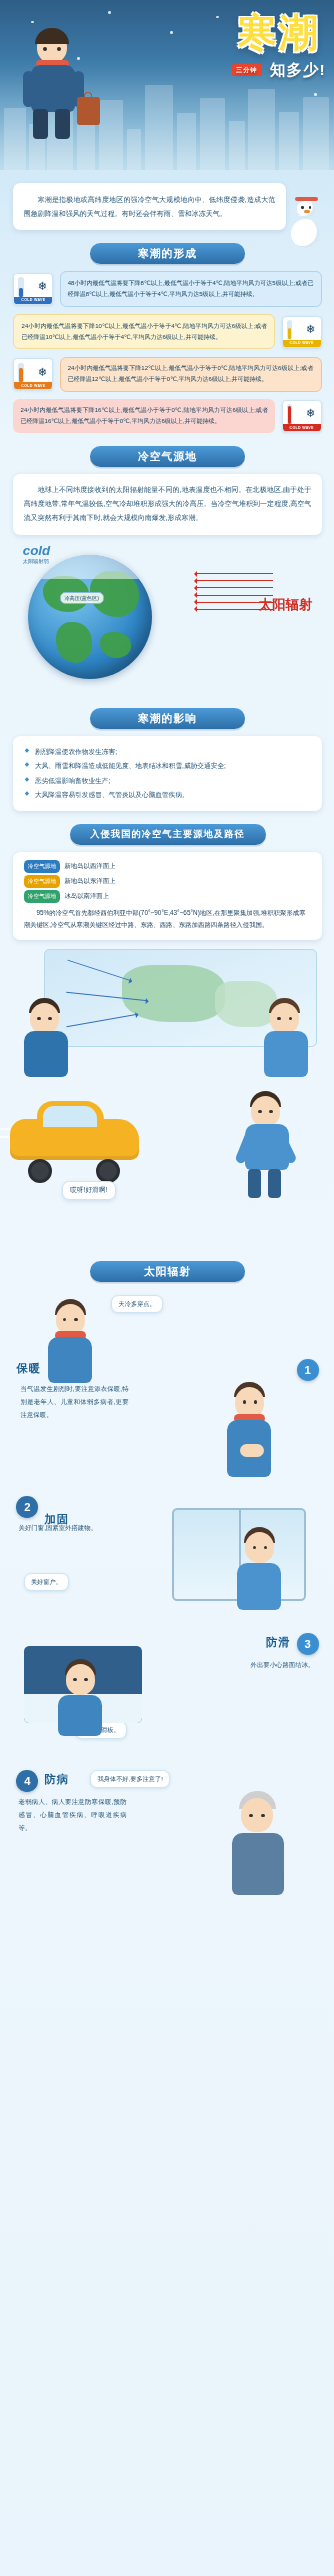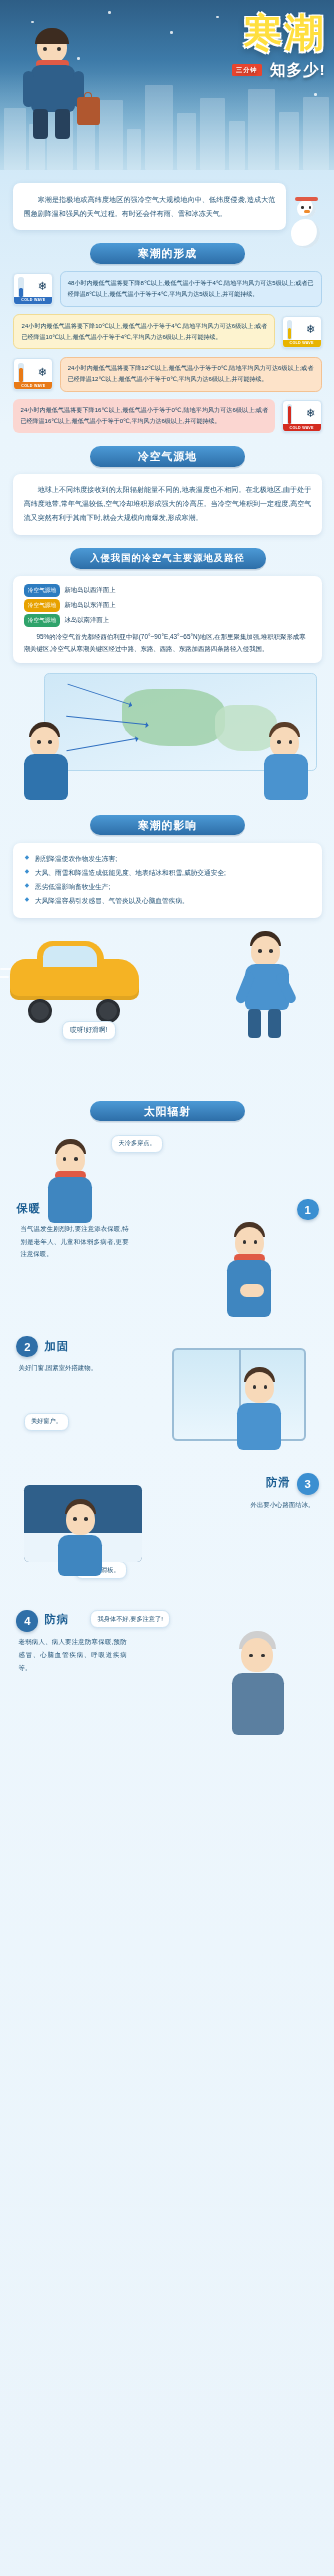--- a/index.html
+++ b/index.html
@@ -26,21 +26,21 @@
     overflow: hidden;
   }
   .hero .skyline {
     position:absolute; left:0; right:0; bottom:0; height:98px;
     background:
       linear-gradient(180deg, rgba(255,255,255,0) 0%, rgba(255,255,255,0.25) 100%);
   }
   .bld { position:absolute; bottom:0; background:rgba(255,255,255,0.22); border-radius:1px;}
   .hero .snowdot { position:absolute; width:2.6px;height:2.6px;border-radius:50%;background:rgba(255,255,255,.8); }
   .hero-title {
-    position:absolute; right:9.3px; top:13.4px; text-align:right; z-index:6;
+    position:absolute; right:9.3px; top:13.4px; text-align:center; z-index:6;
   }
   .hero-title .big {
     font-size: 39px; font-weight: bold; color:#ffdf3f;
     text-shadow: -1.5px -1.5px 0 #fff, 1.5px -1.5px 0 #fff, -1.5px 1.5px 0 #fff, 1.5px 1.5px 0 #fff, 0 4.1px 7.2px rgba(0,0,0,.35);
     letter-spacing: 2.1px; line-height: 1;
   }
   .hero-title .sub {
     margin-top: 7.2px;
     font-size: 15.5px; font-weight:bold; color:#fff;
     text-shadow: 0 1.5px 3.1px rgba(0,0,0,.35);
@@ -304,74 +304,97 @@
         <div class="bubble b-red">24小时内最低气温将要下降16℃以上,最低气温小于等于0℃,陆地平均风力可达6级以上;或者已经降温16℃以上,最低气温小于等于0℃,平均风力达6级以上,并可能持续。</div>
       </div>
 
     </div>
   </div>
 
   <div class="sec">
     <div class="sec-title">冷空气源地</div>
     <div class="card">地球上不同纬度接收到的太阳辐射能量不同的,地表温度也不相同。在北极地区,由于处于高纬度地带,常年气温较低,空气冷却堆积形成强大的冷高压。当冷空气堆积到一定程度,高空气流又突然有利于其南下时,就会大规模向南爆发,形成寒潮。</div>
 
-  </div>
-
-  <div class="sec">
-    <div class="sec-title" style="width:196px;font-size:9.3px;">入侵我国的冷空气主要源地及路径</div>
-    <div class="pathbox">
-      <div class="pathrow">
-        <span class="tag">冷空气源地</span>
-        <span>新地岛以西洋面上</span>
-      </div>
-      <div class="pathrow">
-        <span class="tag t2">冷空气源地</span>
-        <span>新地岛以东洋面上</span>
-      </div>
-      <div class="pathrow">
-        <span class="tag t3">冷空气源地</span>
-        <span>冰岛以南洋面上</span>
-      </div>
-      <div class="note" style="margin-top:4.1px;text-indent:2em;">95%的冷空气首先都经西伯利亚中部(70°~90°E,43°~65°N)地区,在那里聚集加强,堆积积聚形成寒潮关键区,冷空气从寒潮关键区经过中路、东路、西路、东路加西路四条路径入侵我国。</div>
-    </div>
-
-    <div class="mapill">
-      <div class="mapcard">
-        <div class="chunk" style="left:77px;top:15.5px;width:103px;height:57px;"></div>
-        <div class="chunk" style="left:170px;top:31px;width:62px;height:46px;background:#bfe0c6;"></div>
-        <div class="marrow" style="left:20.6px;top:20.6px;width:67px;transform:rotate(18deg);"></div>
-        <div class="marrow" style="left:20.6px;top:46px;width:82px;transform:rotate(6deg);"></div>
-        <div class="marrow" style="left:20.6px;top:70px;width:72px;transform:rotate(-10deg);"></div>
-      </div>
-      <div class="mapboy">
-        <div class="p-hair" style="left:11.3px;top:8.2px;background:#3d2c20;"></div>
-        <div class="p-head" style="left:12.4px;top:13.4px;"></div>
-        <div style="position:absolute;left:19.6px;top:27px;width:3.6px;height:3.6px;border-radius:50%;background:#333;"></div>
-        <div style="position:absolute;left:31px;top:27px;width:3.6px;height:3.6px;border-radius:50%;background:#333;"></div>
-        <div class="p-body" style="left:6.2px;top:41px;background:#2f73ad;"></div>
-      </div>
-      <div class="mapgirl">
-        <div class="p-hair" style="left:11.3px;top:8.2px;background:#5a3d28;"></div>
-        <div class="p-head" style="left:12.4px;top:13.4px;"></div>
-        <div style="position:absolute;left:19.6px;top:27px;width:3.6px;height:3.6px;border-radius:50%;background:#333;"></div>
-        <div style="position:absolute;left:31px;top:27px;width:3.6px;height:3.6px;border-radius:50%;background:#333;"></div>
-        <div class="p-body" style="left:6.2px;top:41px;background:#4a93cf;"></div>
-      </div>
+    <div class="globe-wrap">
+      <div class="coldword">
+        <span>cold</span>
+        <small>太阳辐射弱</small>
+      </div>
+      <div class="globe">
+        <div class="land" style="left:15.5px;top:20.6px;width:46px;height:36px;"></div>
+        <div class="land" style="left:62px;top:15.5px;width:49px;height:46px;"></div>
+        <div class="land" style="left:28px;top:67px;width:36px;height:41px;"></div>
+        <div class="land" style="left:72px;top:77px;width:31px;height:26px;"></div>
+        <div style="position:absolute;left:0;top:0;right:0;height:24px;background:rgba(255,255,255,.55);"></div>
+        <div class="coldlabel">冷高压(蓝色区)</div>
+      </div>
+      <div class="arrows">
+        <div class="arrow"></div>
+          <div class="arrow"></div>
+          <div class="arrow"></div>
+        <div class="arrow"></div>
+          <div class="arrow"></div>
+          <div class="arrow"></div>
+      </div>
+      <div class="sunrad">太阳辐射</div>
     </div>
   </div>
 
   <div class="sec">
     <div class="sec-title">寒潮的影响</div>
     <div class="bullets">
       <ul>
         <li>剧烈降温使农作物发生冻害;</li>
         <li>大风、雨雪和降温造成低能见度、地表结冰和积雪,威胁交通安全;</li>
         <li>恶劣低温影响畜牧业生产;</li>
         <li>大风降温容易引发感冒、气管炎以及心脑血管疾病。</li>
       </ul>
+    </div>
+  </div>
+
+  <div class="sec">
+    <div class="sec-title" style="width:196px;font-size:9.3px;">入侵我国的冷空气主要源地及路径</div>
+    <div class="pathbox">
+      <div class="pathrow">
+        <span class="tag">冷空气源地</span>
+        <span>新地岛以西洋面上</span>
+      </div>
+      <div class="pathrow">
+        <span class="tag t2">冷空气源地</span>
+        <span>新地岛以东洋面上</span>
+      </div>
+      <div class="pathrow">
+        <span class="tag t3">冷空气源地</span>
+        <span>冰岛以南洋面上</span>
+      </div>
+      <div class="note" style="margin-top:4.1px;text-indent:2em;">95%的冷空气首先都经西伯利亚中部(70°~90°E,43°~65°N)地区,在那里聚集加强,堆积积聚形成寒潮关键区,冷空气从寒潮关键区经过中路、东路、西路、东路加西路四条路径入侵我国。</div>
+    </div>
+
+    <div class="mapill">
+      <div class="mapcard">
+        <div class="chunk" style="left:77px;top:15.5px;width:103px;height:57px;"></div>
+        <div class="chunk" style="left:170px;top:31px;width:62px;height:46px;background:#bfe0c6;"></div>
+        <div class="marrow" style="left:20.6px;top:20.6px;width:67px;transform:rotate(18deg);"></div>
+        <div class="marrow" style="left:20.6px;top:46px;width:82px;transform:rotate(6deg);"></div>
+        <div class="marrow" style="left:20.6px;top:70px;width:72px;transform:rotate(-10deg);"></div>
+      </div>
+      <div class="mapboy">
+        <div class="p-hair" style="left:11.3px;top:8.2px;background:#3d2c20;"></div>
+        <div class="p-head" style="left:12.4px;top:13.4px;"></div>
+        <div style="position:absolute;left:19.6px;top:27px;width:3.6px;height:3.6px;border-radius:50%;background:#333;"></div>
+        <div style="position:absolute;left:31px;top:27px;width:3.6px;height:3.6px;border-radius:50%;background:#333;"></div>
+        <div class="p-body" style="left:6.2px;top:41px;background:#2f73ad;"></div>
+      </div>
+      <div class="mapgirl">
+        <div class="p-hair" style="left:11.3px;top:8.2px;background:#5a3d28;"></div>
+        <div class="p-head" style="left:12.4px;top:13.4px;"></div>
+        <div style="position:absolute;left:19.6px;top:27px;width:3.6px;height:3.6px;border-radius:50%;background:#333;"></div>
+        <div style="position:absolute;left:31px;top:27px;width:3.6px;height:3.6px;border-radius:50%;background:#333;"></div>
+        <div class="p-body" style="left:6.2px;top:41px;background:#4a93cf;"></div>
+      </div>
     </div>
   </div>
 
   <div class="sec carscene">
     <div class="car">
       <div class="speed" style="left:-10.3px;top:30px;"></div>
       <div class="speed" style="left:-15.5px;top:38px;width:14.4px;"></div>
       <div class="carbody"></div>
       <div class="carroof"></div>
       <div class="carwin"></div>
@@ -417,21 +440,21 @@
         <div style="position:absolute;left:29px;top:18.5px;width:3.6px;height:3.6px;border-radius:50%;background:#333;"></div>
         <div style="position:absolute;left:40px;top:18.5px;width:3.6px;height:3.6px;border-radius:50%;background:#333;"></div>
         <div class="p-scarf" style="left:20.6px;top:32px;background:#e05a45;"></div>
         <div class="p-body" style="left:13.4px;top:38px;background:#3f86c0;height:57px;"></div>
         <div style="position:absolute;left:26px;top:62px;width:24px;height:13.4px;border-radius:6.7px;background:#f7d9b9;"></div>
       </div>
     </div>
 
     <div class="tip" style="height:134px;">
       <div class="tipnum" style="left:3.1px;top:0;background:#2f6fa8;">2</div>
-      <div class="tipname" style="left:31px;top:3px;">加固</div>
+      <div class="tipname" style="left:31px;top:16px;">加固</div>
       <div class="tiptext" style="left:5.2px;top:26px;">关好门窗,固紧室外搭建物。</div>
       <div class="tipbubble" style="left:10.3px;top:77px;">关好窗户。</div>
       <div style="position:absolute;right:15.5px;top:12.4px;width:134px;height:93px;border-radius:5.2px;background:linear-gradient(180deg,#cfe9f6,#eaf6fd);border:2.1px solid #9bbdd6;">
         <div style="position:absolute;left:50%;top:0;bottom:0;width:2.1px;background:#9bbdd6;"></div>
       </div>
       <div class="person" style="right:26px;top:31px;width:72px;height:82px;">
         <div class="p-hair" style="left:20.6px;top:0;"></div>
         <div class="p-head" style="left:21.6px;top:5.2px;"></div>
         <div style="position:absolute;left:29px;top:18.5px;width:3.6px;height:3.6px;border-radius:50%;background:#333;"></div>
         <div style="position:absolute;left:40px;top:18.5px;width:3.6px;height:3.6px;border-radius:50%;background:#333;"></div>

